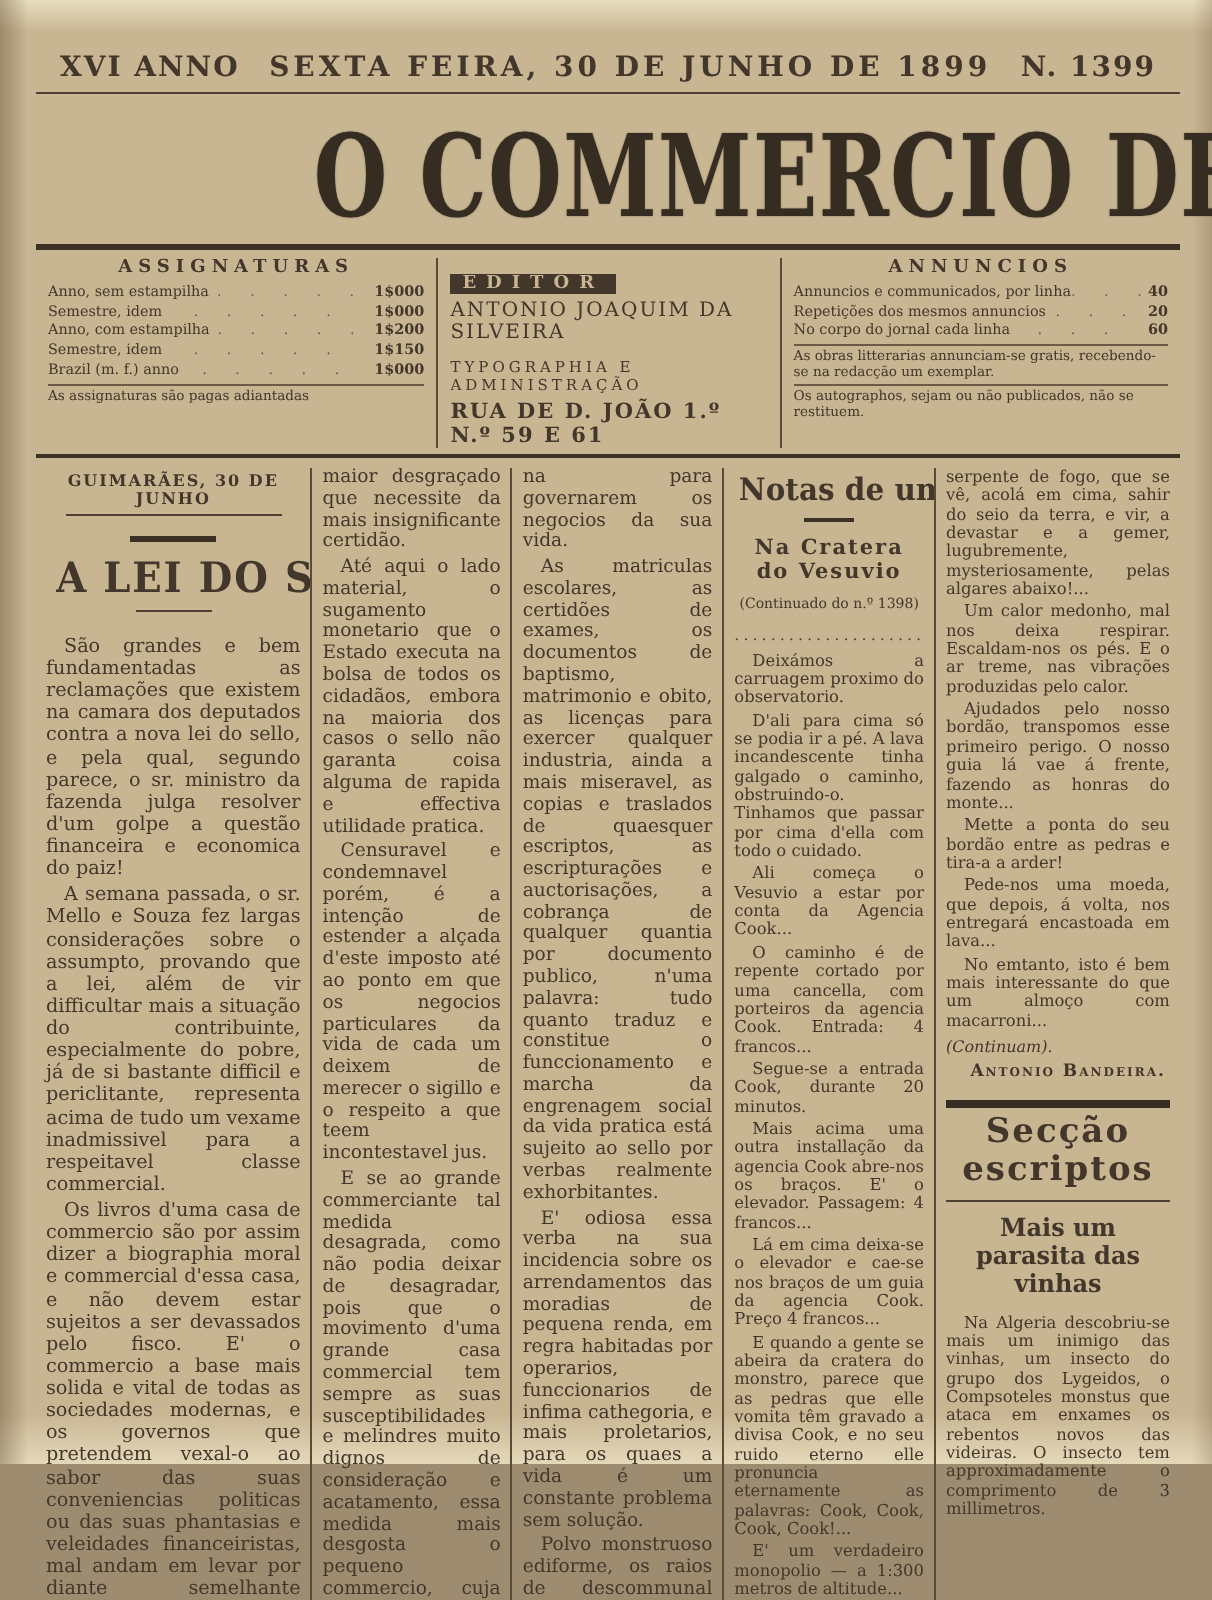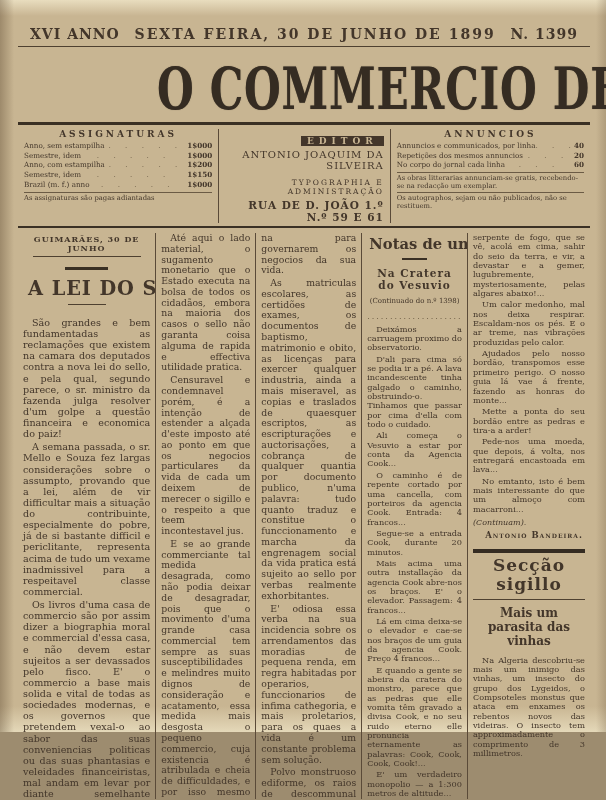--- a/index.html
+++ b/index.html
@@ -23,21 +23,21 @@
   .masttitle{text-align:center;margin:8px 0 0 0;white-space:nowrap;overflow:visible;}
   .masttitle .t{display:inline-block;transform:scaleX(.74);transform-origin:center;
     font-size:57px;font-weight:bold;letter-spacing:1px;color:#352c22;
     text-shadow:0 0 1px rgba(53,44,34,.55);}
   .subtitle{text-align:center;font-size:10px;font-weight:bold;letter-spacing:4px;margin:2px 0 6px 0;}
   .mastinfo{display:flex;border-top:3px solid #3a3024;border-bottom:2px solid #3a3024;
     padding:4px 0 3px 0;min-height:58px;}
   .mi{box-sizing:border-box;padding:0 6px;}
   .mi+.mi{border-left:1px solid #5a4a38;}
   .mi-left{width:35%;}
-  .mi-center{width:30%;text-align:right;}
+  .mi-center{width:30%;text-align:left;}
   .mi-right{width:35%;}
   .mi h3{margin:0 0 2px 0;text-align:center;font-size:9px;letter-spacing:3px;font-weight:bold;}
   .mrow{display:flex;font-size:7.2px;line-height:1.35;}
   .mrow .lbl{white-space:nowrap;}
   .mrow .fill{flex:1;overflow:hidden;white-space:nowrap;color:#6b5b45;
     text-align:center;letter-spacing:6px;}
   .mrow .val{white-space:nowrap;font-weight:bold;}
   .mnote{font-size:6.8px;margin-top:2px;border-top:1px solid #6b5b45;padding-top:1px;}
   .mnote2{font-size:6.8px;margin-top:2px;border-top:1px solid #6b5b45;padding-top:1px;}
   .ed-label{font-size:9px;font-weight:bold;letter-spacing:5px;background:#43362a;color:#c8b592;
@@ -156,20 +156,21 @@
         <div class="dateline">GUIMARÃES, 30 DE JUNHO</div>
         <hr class="dl-rule">
         <hr class="head-rule-thick">
         <div class="headline">A LEI DO SELLO</div>
         <hr class="head-rule-thin">
         <p class="para">São grandes e bem fundamentadas as reclamações que existem na camara dos deputados contra a nova lei do sello, e pela qual, segundo parece, o sr. ministro da fazenda julga resolver d'um golpe a questão financeira e economica do paiz!</p>
         <p class="para">A semana passada, o sr. Mello e Souza fez largas considerações sobre o assumpto, provando que a lei, além de vir difficultar mais a situação do contribuinte, especialmente do pobre, já de si bastante difficil e periclitante, representa acima de tudo um vexame inadmissivel para a respeitavel classe commercial.</p>
         <p class="para">Os livros d'uma casa de commercio são por assim dizer a biographia moral e commercial d'essa casa, e não devem estar sujeitos a ser devassados pelo fisco. E' o commercio a base mais solida e vital de todas as sociedades modernas, e os governos que pretendem vexal-o ao sabor das suas conveniencias politicas ou das suas phantasias e veleidades financeiristas, mal andam em levar por diante semelhante resolução. O sello é na sua origem um imposto odioso, mais do que qualquer outro, porque força a sua adopção todas as questões da vida pratica, quer o pretendente possa ou não possa custear a sua taxa.</p>
       </div>
       <div class="col c1">
+        <p class="para" style="text-indent: 0px;">maior desgraçado que necessite da mais insignificante certidão.</p>
         <p class="para">Até aqui o lado material, o sugamento monetario que o Estado executa na bolsa de todos os cidadãos, embora na maioria dos casos o sello não garanta coisa alguma de rapida e effectiva utilidade pratica.</p>
         <p class="para">Censuravel e condemnavel porém, é a intenção de estender a alçada d'este imposto até ao ponto em que os negocios particulares da vida de cada um deixem de merecer o sigillo e o respeito a que teem incontestavel jus.</p>
         <p class="para">E se ao grande commerciante tal medida desagrada, como não podia deixar de desagradar, pois que o movimento d'uma grande casa commercial tem sempre as suas susceptibilidades e melindres muito dignos de consideração e acatamento, essa medida mais desgosta o pequeno commercio, cuja existencia é atribulada e cheia de difficuldades, e por isso mesmo deve ser respeitada e jámais exposta a uma devassa continua, segundo o zelo ou o feitio dos respectivos fiscaes.</p>
       </div>
       <div class="col c2">
         <p class="para" style="text-indent: 0px;">na para governarem os negocios da sua vida.</p>
         <p class="para">As matriculas escolares, as certidões de exames, os documentos de baptismo, matrimonio e obito, as licenças para exercer qualquer industria, ainda a mais miseravel, as copias e traslados de quaesquer escriptos, as escripturações e auctorisações, a cobrança de qualquer quantia por documento publico, n'uma palavra: tudo quanto traduz e constitue o funccionamento e marcha da engrenagem social da vida pratica está sujeito ao sello por verbas realmente exhorbitantes.</p>
         <p class="para">E' odiosa essa verba na sua incidencia sobre os arrendamentos das moradias de pequena renda, em regra habitadas por operarios, funccionarios de infima cathegoria, e mais proletarios, para os quaes a vida é um constante problema sem solução.</p>
         <p class="para">Polvo monstruoso ediforme, os raios de descommunal comprimento attingem todas as classes e sugam-nas vorazmente com a mais impiedosa crueldade.</p>
       </div>
@@ -191,19 +192,19 @@
       </div>
       <div class="col c4">
         <p class="para" style="text-indent: 0px;">serpente de fogo, que se vê, acolá em cima, sahir do seio da terra, e vir, a devastar e a gemer, lugubremente, mysteriosamente, pelas algares abaixo!...</p>
         <p class="para">Um calor medonho, mal nos deixa respirar. Escaldam-nos os pés. E o ar treme, nas vibrações produzidas pelo calor.</p>
         <p class="para">Ajudados pelo nosso bordão, transpomos esse primeiro perigo. O nosso guia lá vae á frente, fazendo as honras do monte...</p>
         <p class="para">Mette a ponta do seu bordão entre as pedras e tira-a a arder!</p>
         <p class="para">Pede-nos uma moeda, que depois, á volta, nos entregará encastoada em lava...</p>
         <p class="para">No emtanto, isto é bem mais interessante do que um almoço com macarroni...</p>
         <div class="centerline">(Continuam).</div>
         <div class="sig">Antonio Bandeira.</div>
-        <div class="section-header">Secção sigillo</div>
+        <div class="section-header">Secção escriptos</div>
         <div class="art-head">Mais um parasita das vinhas</div>
         <p class="para">Na Algeria descobriu-se mais um inimigo das vinhas, um insecto do grupo dos Lygeidos, o Compsoteles monstus que ataca em enxames os rebentos novos das videiras. O insecto tem approximadamente o comprimento de 3 millimetros.</p>
       </div>
     </div>
 
 </div>
 
 </body></html>

